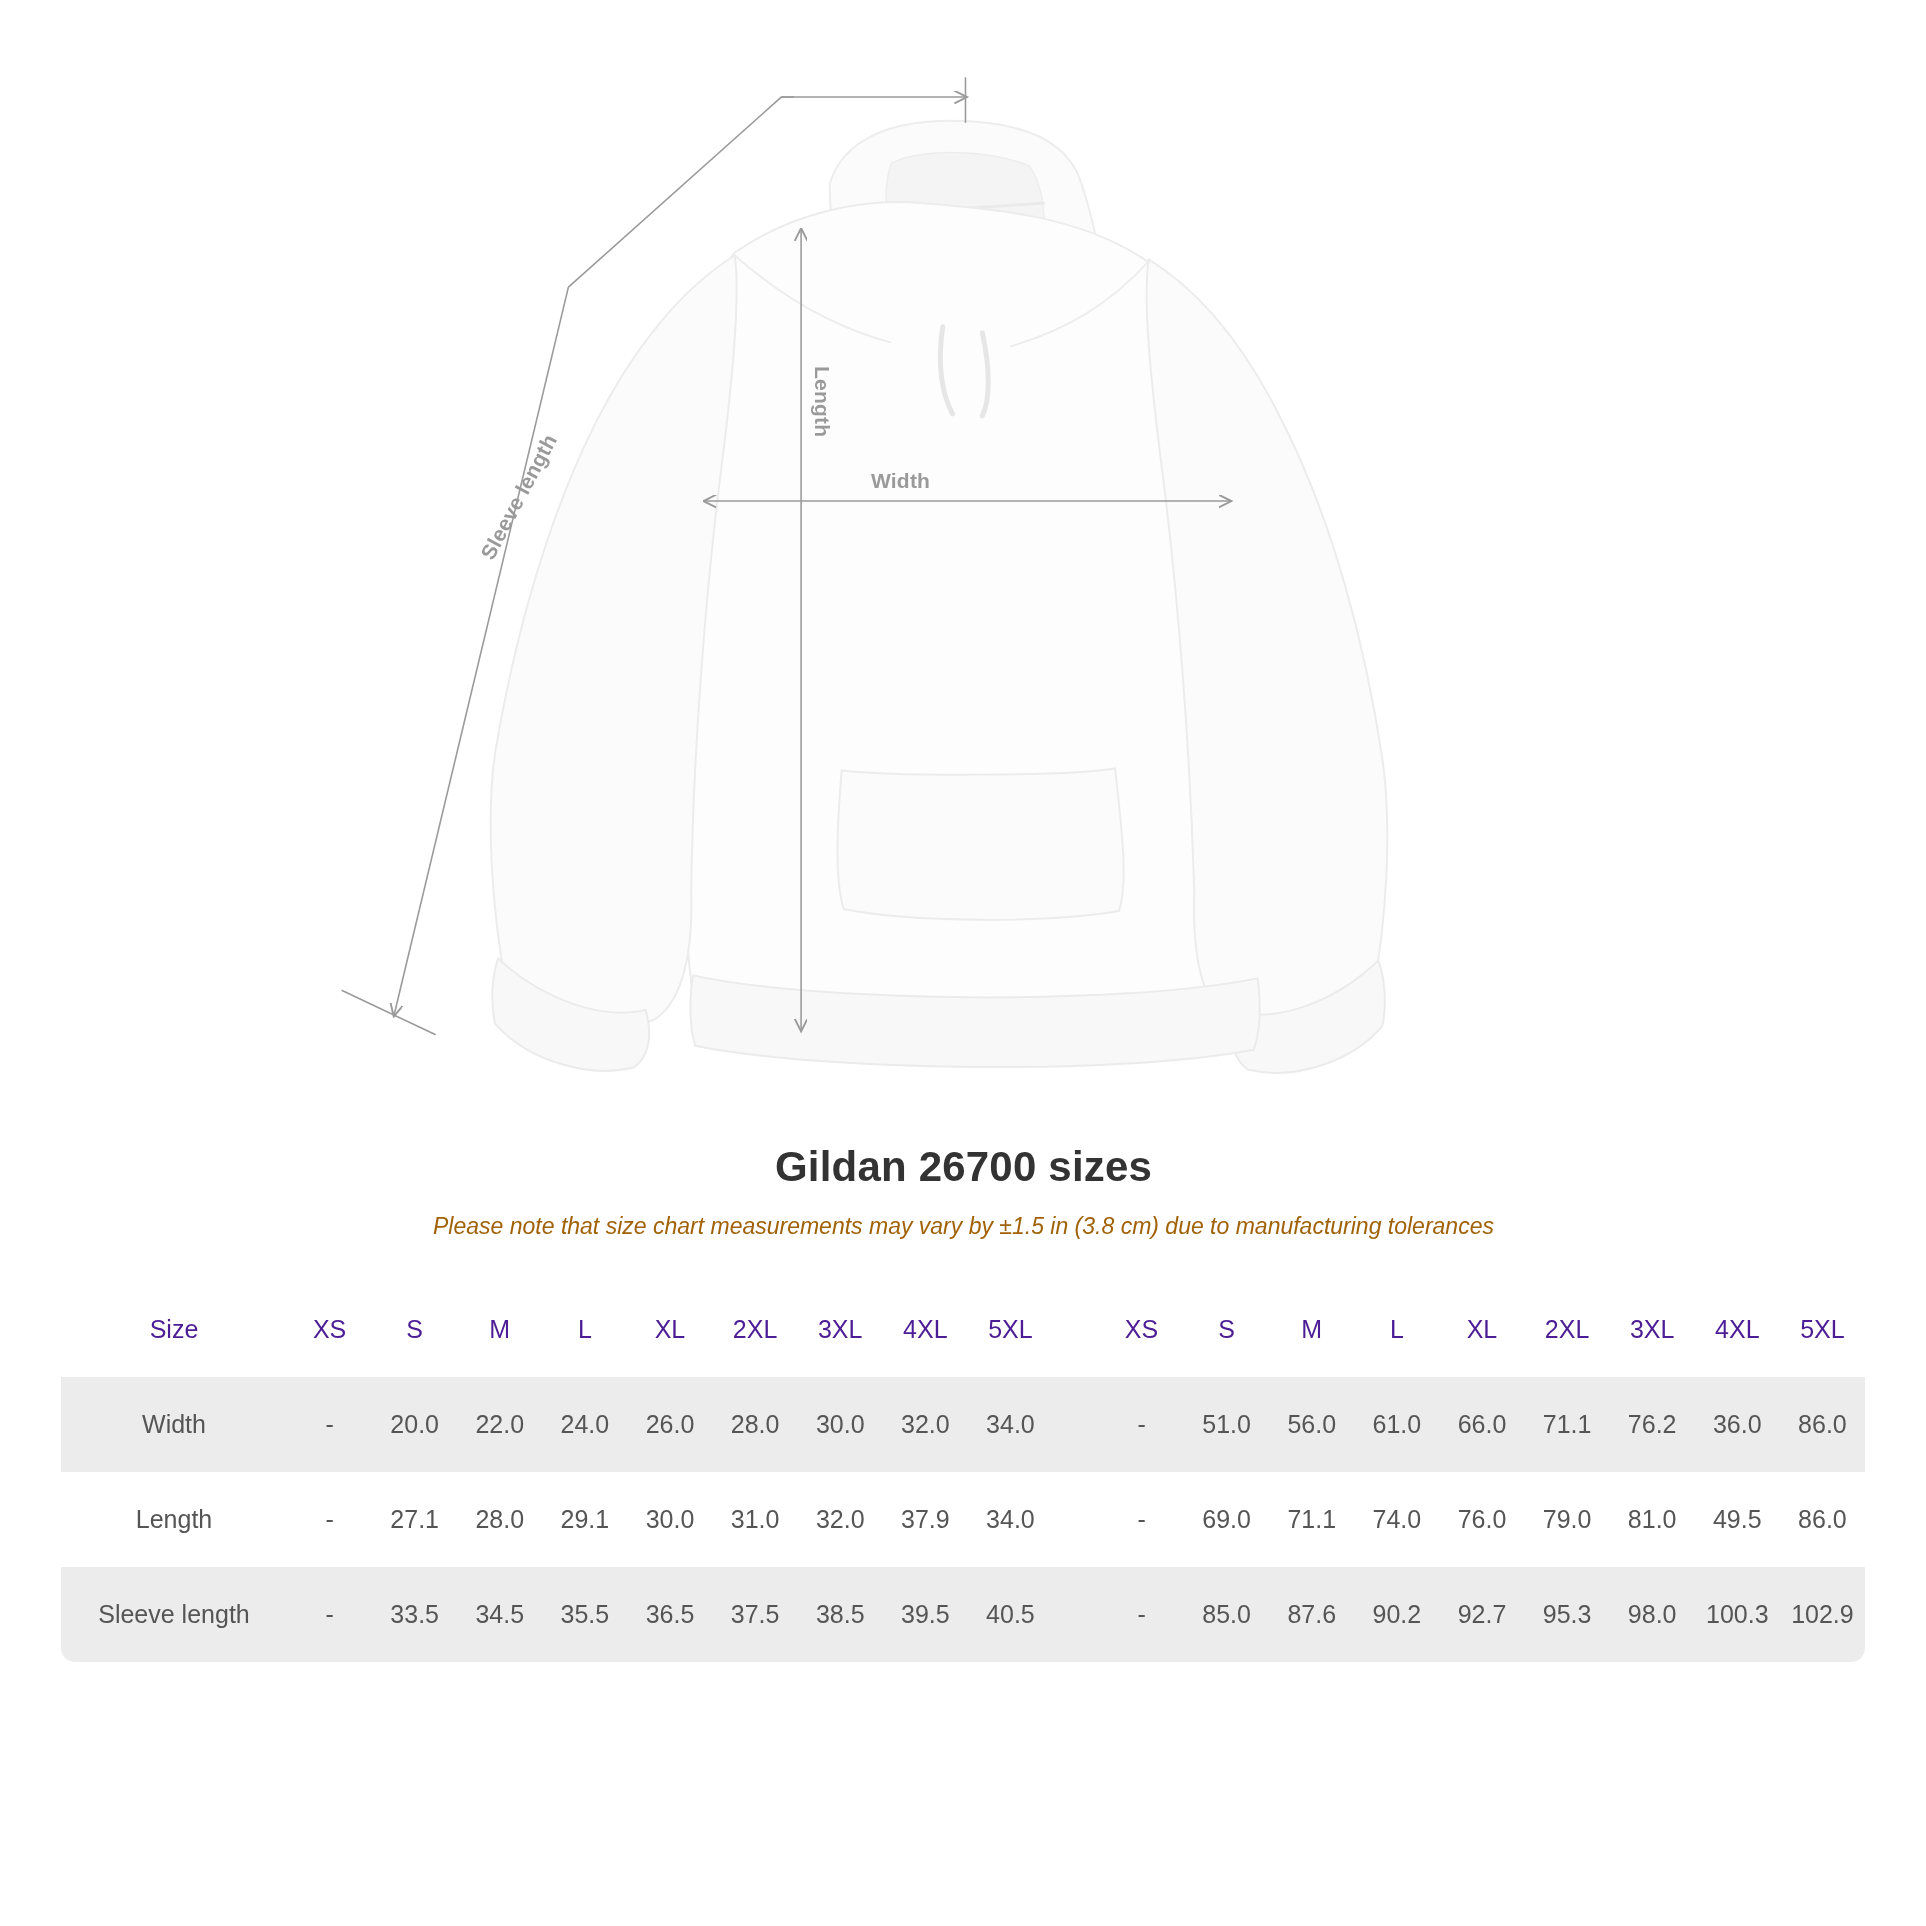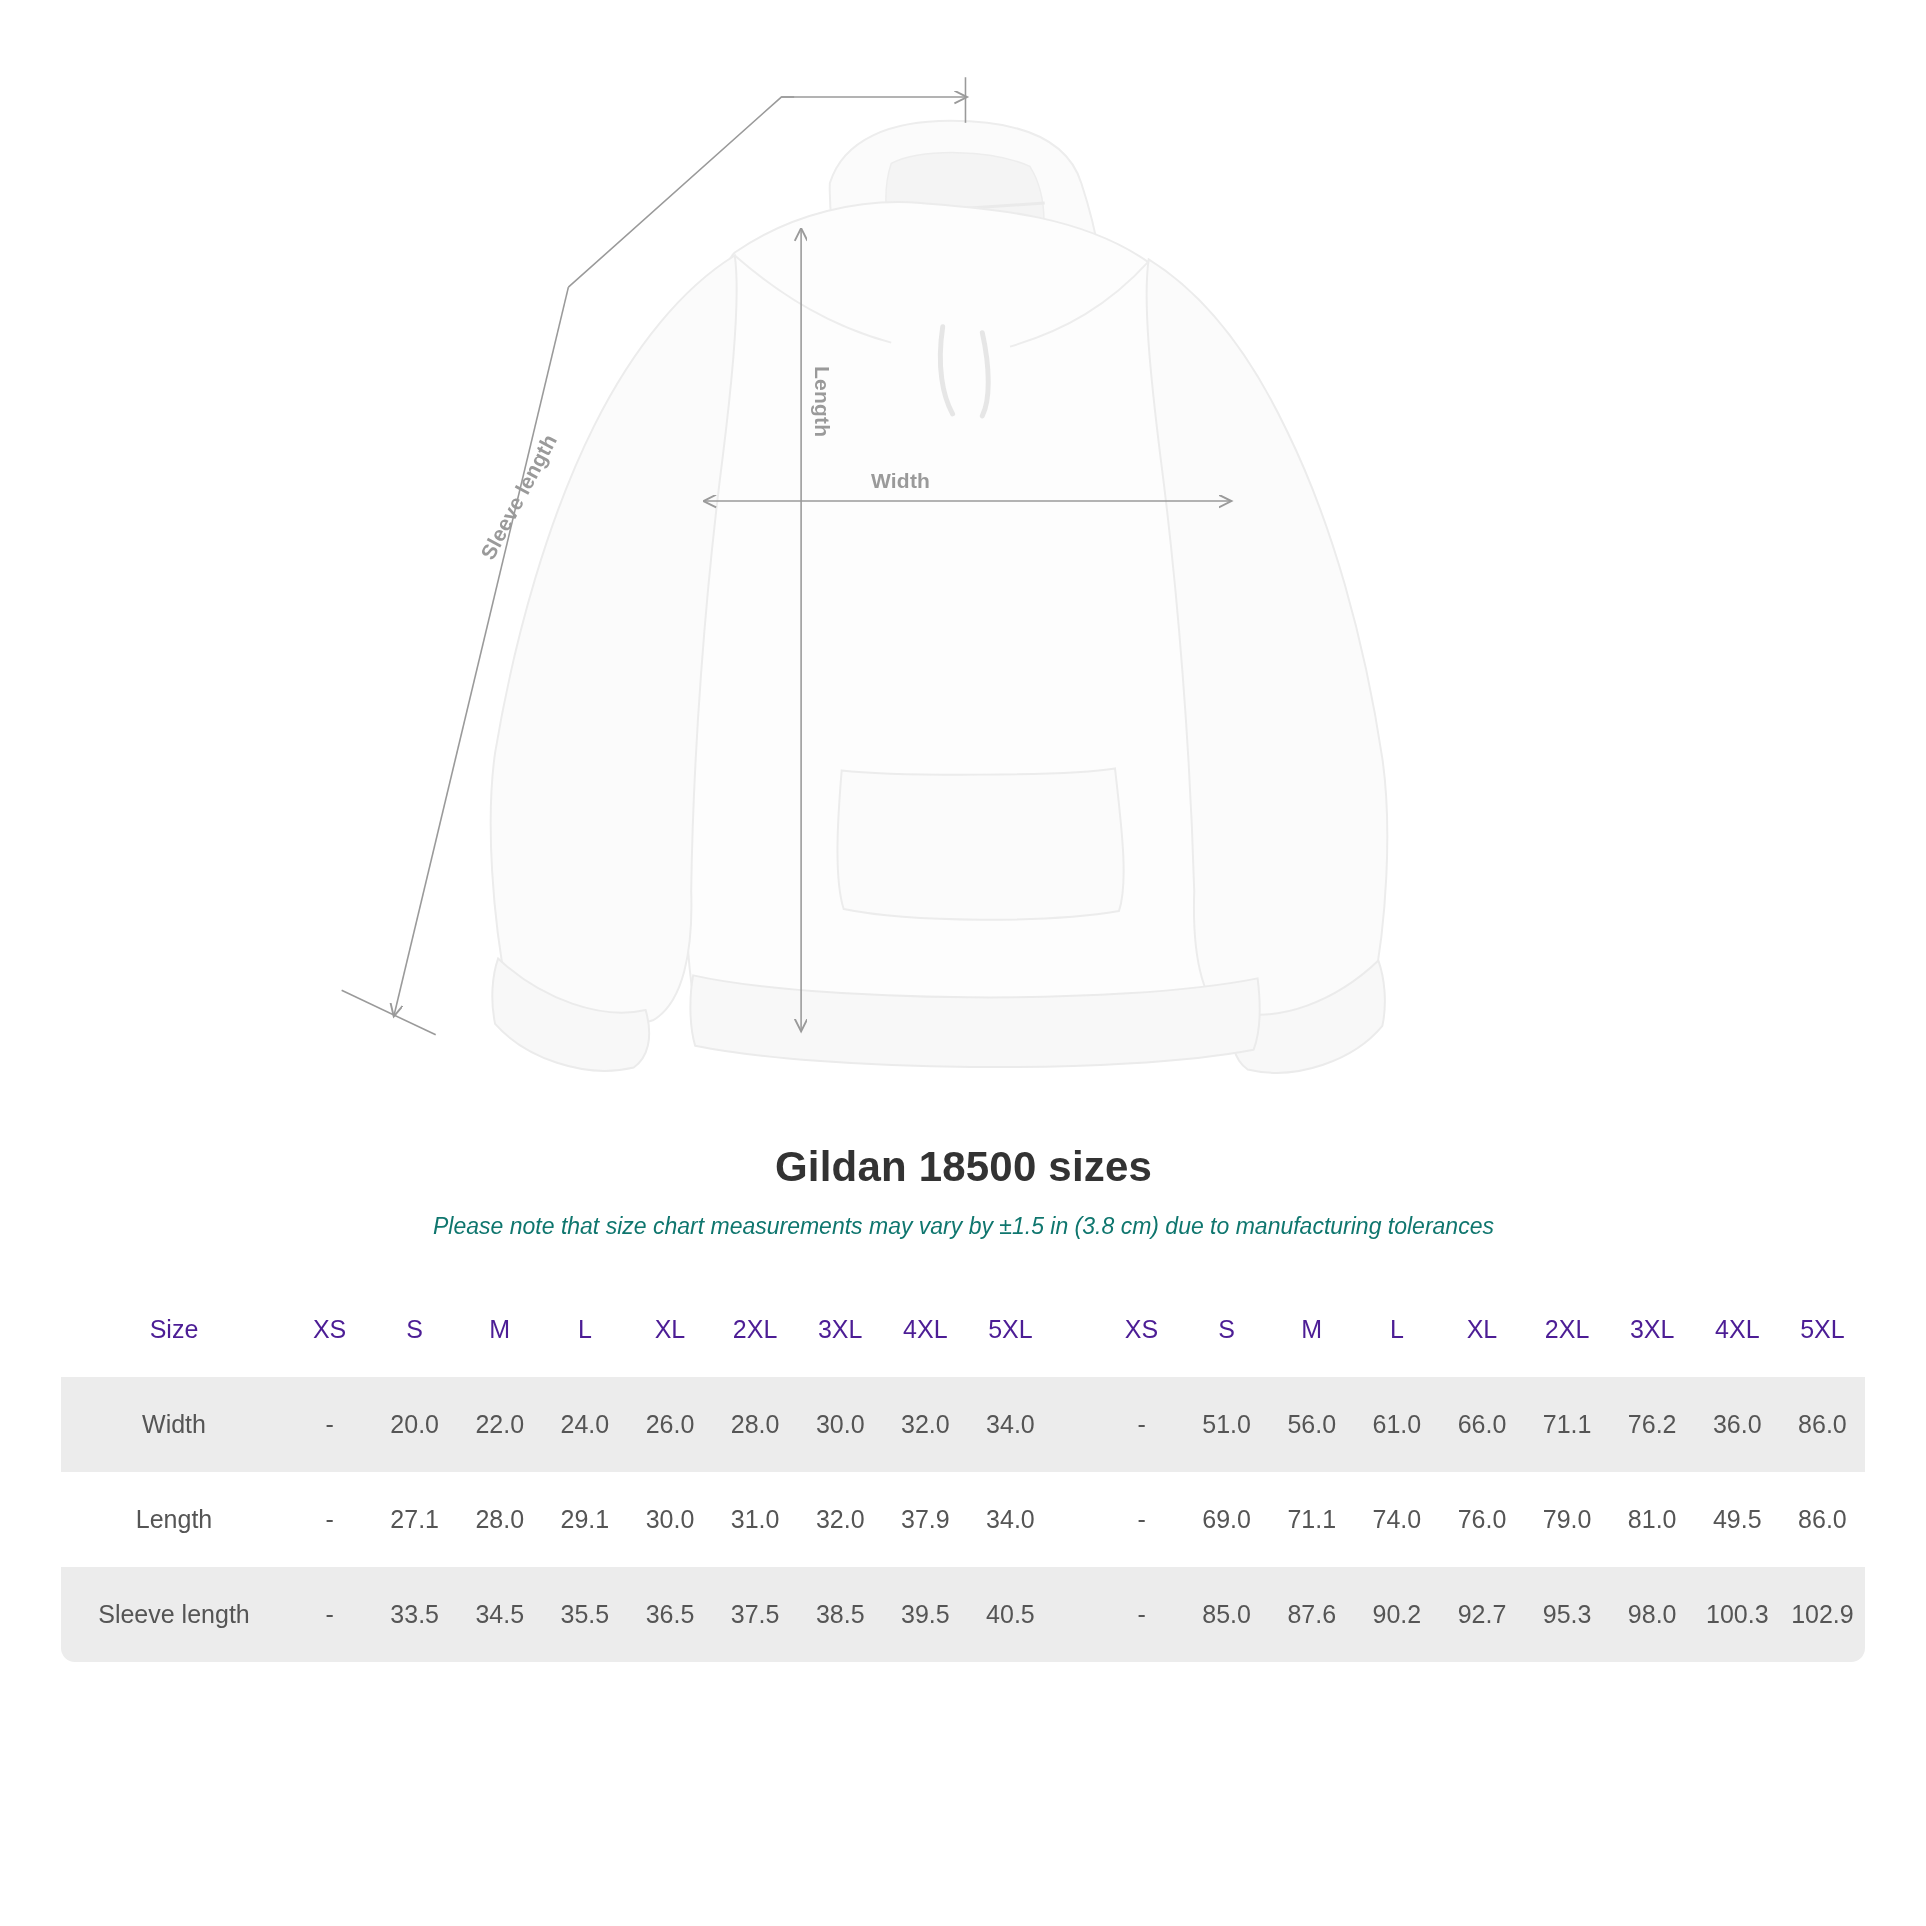--- a/index.html
+++ b/index.html
@@ -66,21 +66,21 @@
   .chart-title {
     font-size: 42px;
     font-weight: bold;
     color: #333333;
     margin: 0 0 22px 0;
     letter-spacing: 0.2px;
   }
   .chart-note {
     font-size: 23px;
     font-style: italic;
-    color: #0f766e;
+    color: #a16207;
     margin: 0;
   }
 
   
   .table-wrap {
     margin: 42px 61px 0 61px;
   }
   table.size-table {
     width: 1804px;
     border-collapse: collapse;
@@ -252,21 +252,21 @@
         <line x1="345" y1="1000" x2="440" y2="1045"></line>
       </g>
     </svg>
 
     <div class="dim-label vertical" id="label-length">Length</div>
     <div class="dim-label" id="label-width">Width</div>
     <div class="dim-label" id="label-sleeve">Sleeve length</div>
   </div>
 
   <div class="heading-block">
-    <h1 class="chart-title">Gildan 18500 sizes</h1>
+    <h1 class="chart-title">Gildan 26700 sizes</h1>
     <p class="chart-note">Please note that size chart measurements may vary by ±1.5 in (3.8 cm) due to manufacturing tolerances</p>
   </div>
 
   <div class="table-wrap">
     <table class="size-table">
       <colgroup>
         <col class="first-col">
         <col span="9">
         <col class="gap-col">
         <col span="9">

